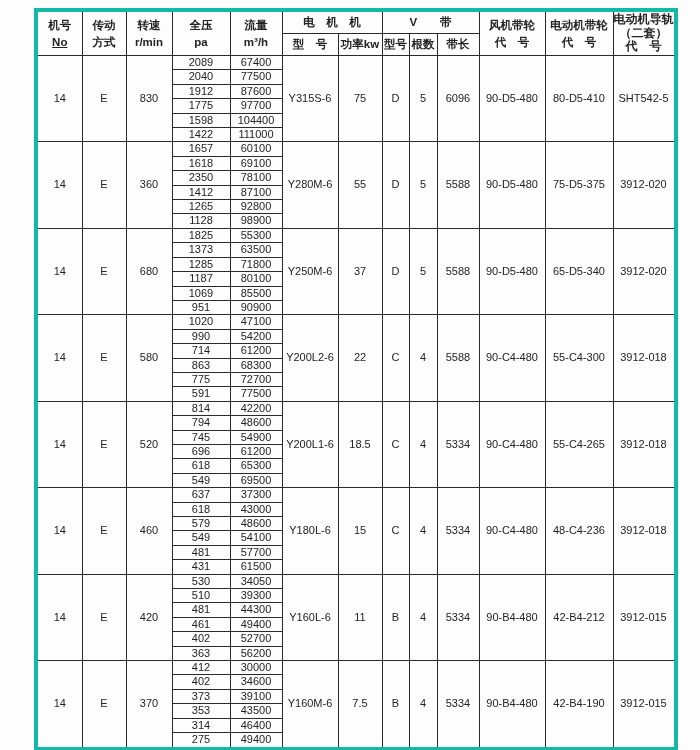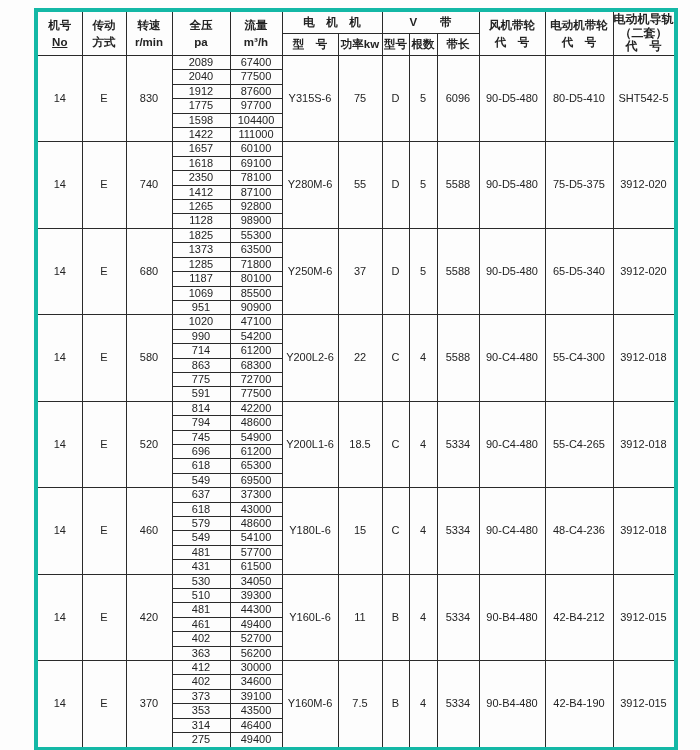--- a/index.html
+++ b/index.html
@@ -152,21 +152,21 @@
           <td>1598</td>
           <td>104400</td>
         </tr>
         <tr>
           <td>1422</td>
           <td>111000</td>
         </tr>
         <tr class="block-start">
           <td rowspan="6">14</td>
           <td rowspan="6">E</td>
-          <td rowspan="6">740</td>
+          <td rowspan="6">360</td>
           <td>1657</td>
           <td>60100</td>
           <td rowspan="6">Y280M-6</td>
           <td rowspan="6">55</td>
           <td rowspan="6">D</td>
           <td rowspan="6">5</td>
           <td rowspan="6">5588</td>
           <td rowspan="6">90-D5-480</td>
           <td rowspan="6">75-D5-375</td>
           <td rowspan="6">3912-020</td>

